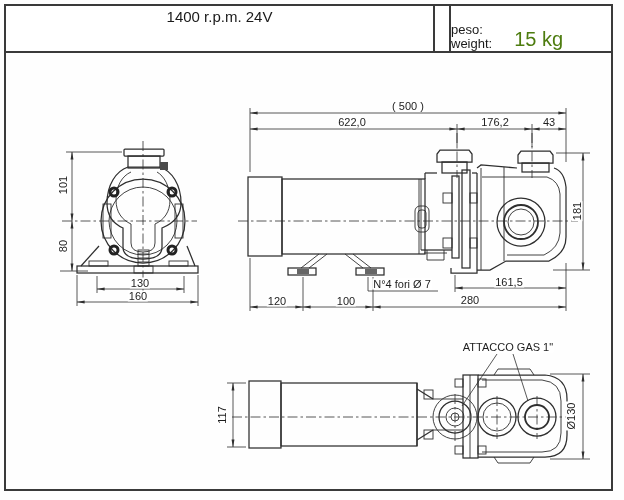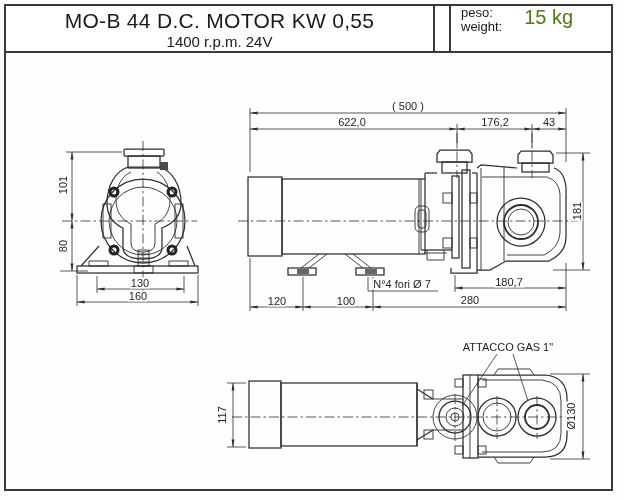--- a/index.html
+++ b/index.html
@@ -14,21 +14,21 @@
   .title-block {
     position:absolute; left:4px; top:4px; width:609px; height:49px;
     box-sizing:border-box; border:2px solid #3a3a3a;
     display:flex; align-items:stretch; background:#fff;
   }
   .title-cell { width:427px; text-align:center; padding-top:2px; }
   .drawing-title { font-size:21px; line-height:25px; color:#1a1a1a; letter-spacing:0.3px; }
   .drawing-subtitle { font-size:15px; line-height:17px; color:#1a1a1a; }
   .tb-div { width:2px; background:#3a3a3a; }
   .tb-gap { width:14px; }
-  .weight-cell { flex:1; display:flex; align-items:flex-start; padding-left:10px; }
+  .weight-cell { flex:1; display:flex; align-items:flex-end; }
   .weight-labels { font-size:13px; line-height:14px; color:#1a1a1a; }
   .weight-value { font-size:20px; color:#4d7c0f; margin-left:22px; }
   svg.linework { position:absolute; left:0; top:0; }
   .lbl {
     position:absolute; font-size:11px; line-height:11px; color:#1d1d1d;
     background:#fff; padding:0 1px; white-space:nowrap;
     transform:translate(-50%,-50%);
   }
   .rot { transform:translate(-50%,-50%) rotate(-90deg); }
   
@@ -40,21 +40,20 @@
 </style>
 </head>
 <body>
 
 <div class="stage">
 
   <div class="frame"></div>
 
   <div class="title-block">
     <div class="title-cell">
-      <div class="drawing-title">MO-B 44 D.C. MOTOR KW 0,55</div>
       <div class="drawing-subtitle">1400 r.p.m. 24V</div>
     </div>
     <div class="tb-div"></div>
     <div class="tb-gap"></div>
     <div class="tb-div"></div>
     <div class="weight-cell">
       <div class="weight-labels">
         <div>peso:</div>
         <div>weight:</div>
       </div>
@@ -248,20 +247,20 @@
   <span class="lbl" style="left:352px;top:122px">622,0</span>
   <span class="lbl" style="left:495px;top:122px">176,2</span>
   <span class="lbl" style="left:549px;top:122px">43</span>
   <span class="lbl rot" style="left:63px;top:185px">101</span>
   <span class="lbl rot" style="left:63px;top:246px">80</span>
   <span class="lbl" style="left:140px;top:283px">130</span>
   <span class="lbl" style="left:138px;top:296px">160</span>
   <span class="lbl" style="left:277px;top:301px">120</span>
   <span class="lbl" style="left:346px;top:301px">100</span>
   <span class="lbl" style="left:470px;top:300px">280</span>
-  <span class="lbl" style="left:509px;top:282px">180,7</span>
+  <span class="lbl" style="left:509px;top:282px">161,5</span>
   <span class="lbl rot" style="left:577px;top:211px">181</span>
   <span class="lbl" style="left:402px;top:284px">N°4 fori Ø 7</span>
   <span class="lbl" style="left:508px;top:347px">ATTACCO GAS 1"</span>
   <span class="lbl rot" style="left:222px;top:415px">117</span>
   <span class="lbl rot" style="left:571px;top:416px">Ø130</span>
 
 </div>
 
 </body></html>

